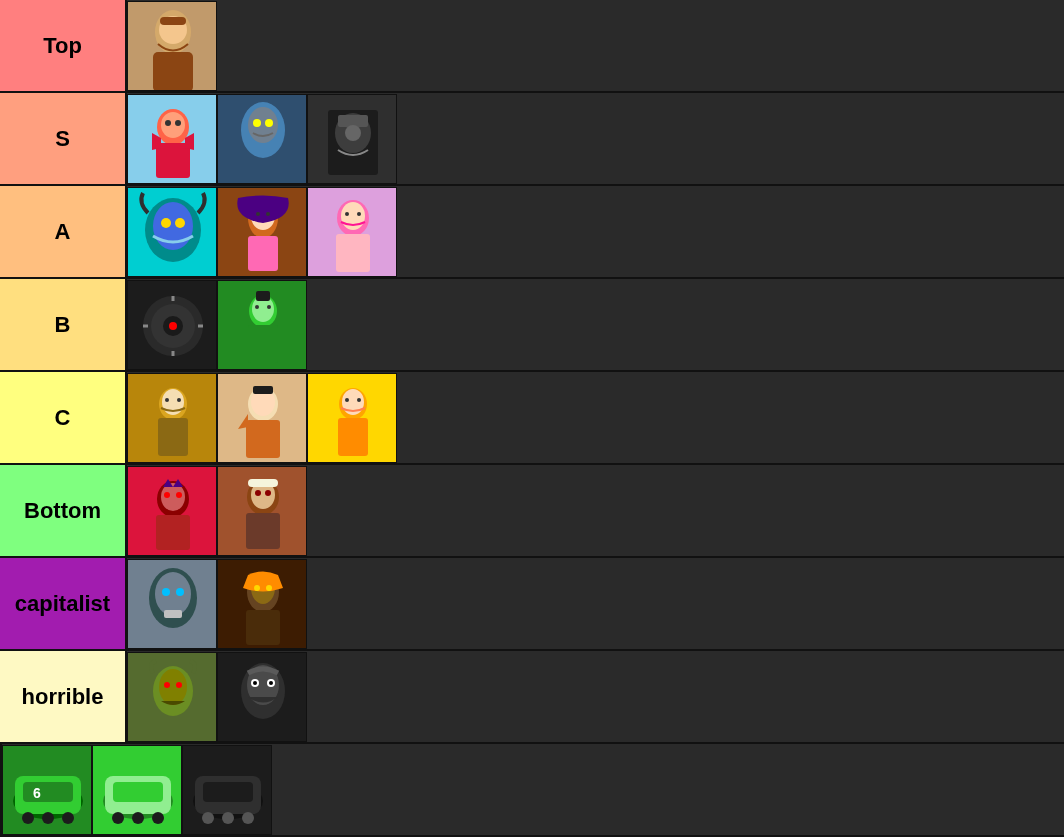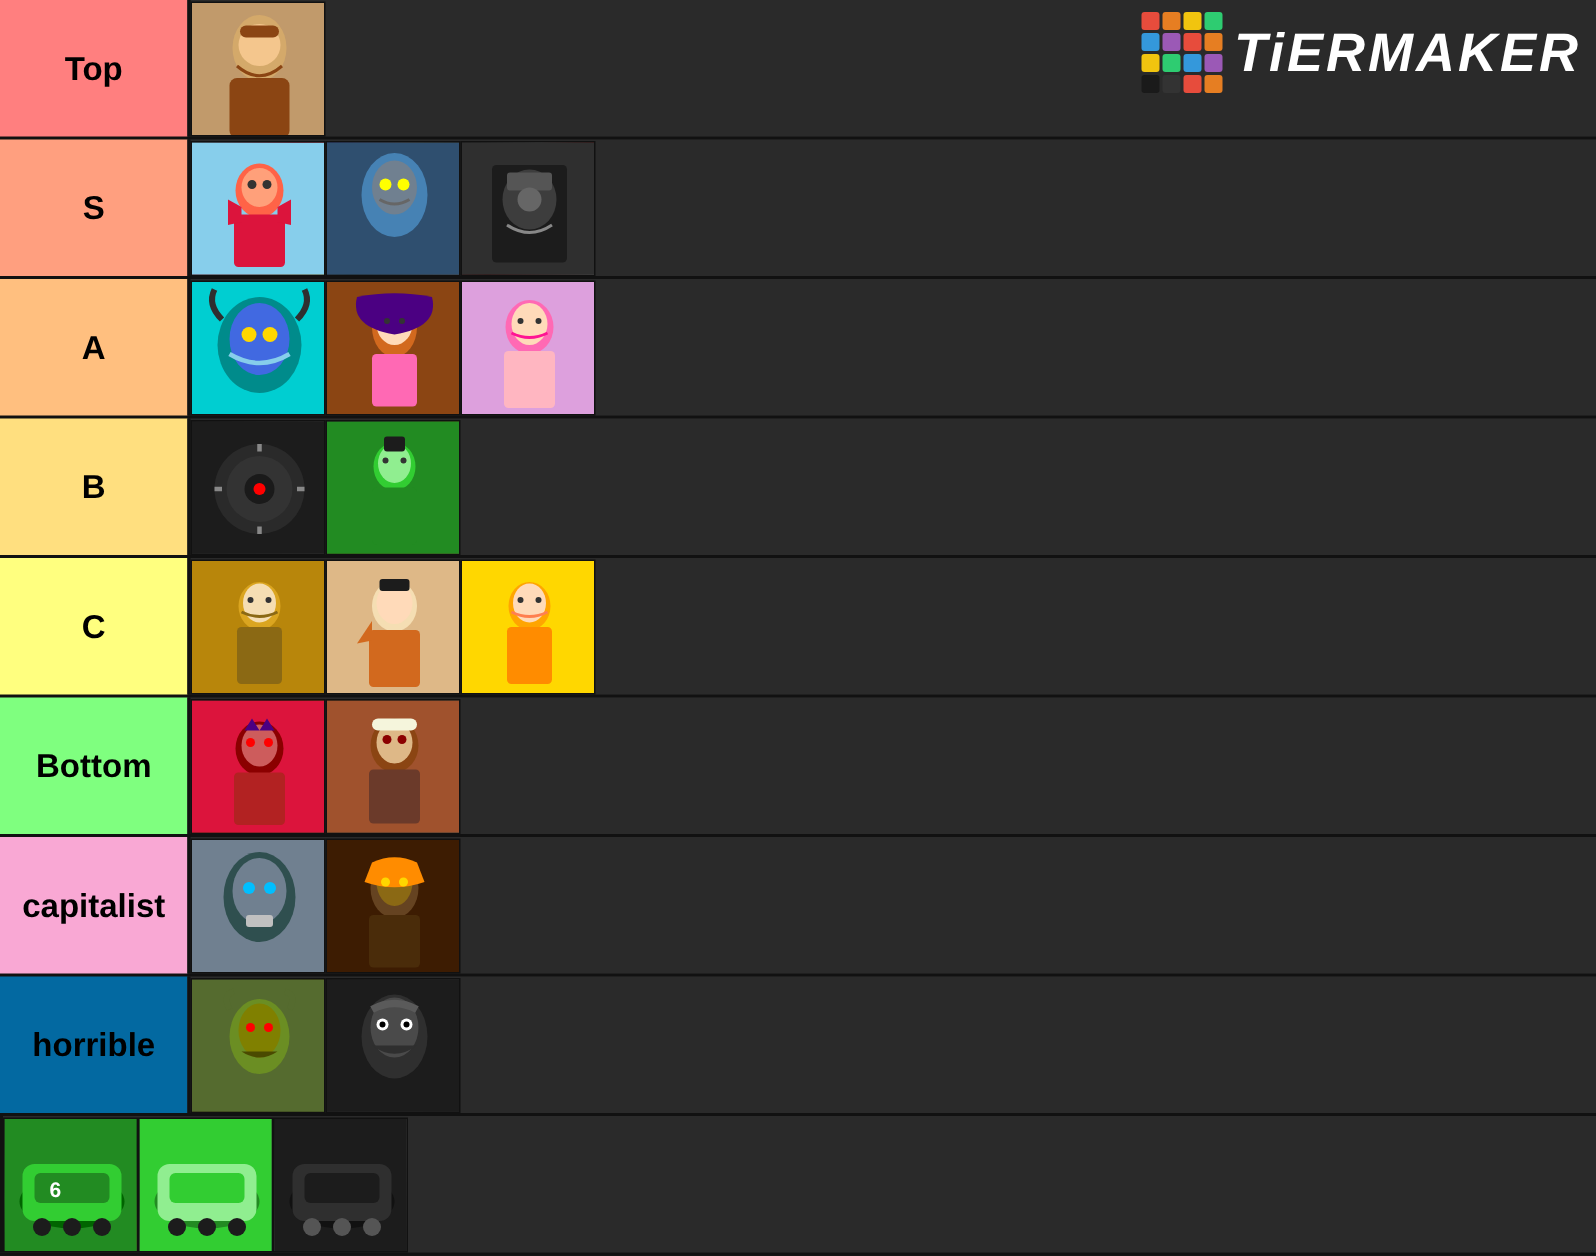--- a/index.html
+++ b/index.html
@@ -104,45 +104,20 @@
       align-items: center;
       gap: 8px;
       z-index: 10;
     }
   </style>
 </head>
 <body>
 
 <div class="page-wrapper">
 
-  <div class="logo-container">
-    <div class="logo-grid">
-
-      <div class="logo-cell" style="background:#e74c3c;"></div>
-      <div class="logo-cell" style="background:#e67e22;"></div>
-      <div class="logo-cell" style="background:#f1c40f;"></div>
-      <div class="logo-cell" style="background:#2ecc71;"></div>
-
-      <div class="logo-cell" style="background:#3498db;"></div>
-      <div class="logo-cell" style="background:#9b59b6;"></div>
-      <div class="logo-cell" style="background:#e74c3c;"></div>
-      <div class="logo-cell" style="background:#e67e22;"></div>
-
-      <div class="logo-cell" style="background:#f1c40f;"></div>
-      <div class="logo-cell" style="background:#2ecc71;"></div>
-      <div class="logo-cell" style="background:#3498db;"></div>
-      <div class="logo-cell" style="background:#9b59b6;"></div>
-
-      <div class="logo-cell" style="background:#1a1a1a;"></div>
-      <div class="logo-cell" style="background:#333;"></div>
-      <div class="logo-cell" style="background:#e74c3c;"></div>
-      <div class="logo-cell" style="background:#e67e22;"></div>
-    </div>
-    <div class="logo-text">TiERMAKER</div>
-  </div>
 
   <div id="tier-table">
       <div class="tier-row">
         <div class="tier-label tier-top" style="background-color: rgb(255, 127, 127);">Top</div>
         <div class="tier-content">
           <div class="tier-item char-top1" title="Top tier character 1"><svg width="90" height="90" viewBox="0 0 90 90">
               <rect width="90" height="90" fill="#C19A6B"></rect>
               <ellipse cx="45" cy="30" rx="18" ry="22" fill="#D4A96A"></ellipse>
               <rect x="25" y="50" width="40" height="40" rx="5" fill="#8B4513"></rect>
               <ellipse cx="45" cy="28" rx="14" ry="14" fill="#F4C68D"></ellipse>
@@ -289,21 +264,21 @@
               <ellipse cx="45" cy="30" rx="16" ry="18" fill="#8B4513"></ellipse>
               <rect x="28" y="46" width="34" height="36" rx="3" fill="#6B3A2A"></rect>
               <ellipse cx="45" cy="28" rx="12" ry="14" fill="#DEB887"></ellipse>
               <rect x="30" y="12" width="30" height="8" rx="4" fill="#F5F5DC"></rect>
               <circle cx="40" cy="26" r="3" fill="#8B0000"></circle>
               <circle cx="50" cy="26" r="3" fill="#8B0000"></circle>
             </svg></div>
         </div>
       </div>
       <div class="tier-row">
-        <div class="tier-label tier-capitalist" style="background-color: #f9a8d4;">capitalist</div>
+        <div class="tier-label tier-capitalist" style="background-color: #a21caf;">capitalist</div>
         <div class="tier-content">
           <div class="tier-item char-cap1" title="Capitalist tier character 1"><svg width="90" height="90" viewBox="0 0 90 90">
               <rect width="90" height="90" fill="#708090"></rect>
               <ellipse cx="45" cy="38" rx="24" ry="30" fill="#2F4F4F"></ellipse>
               <ellipse cx="45" cy="34" rx="18" ry="22" fill="#708090"></ellipse>
               <circle cx="38" cy="32" r="4" fill="#00BFFF"></circle>
               <circle cx="52" cy="32" r="4" fill="#00BFFF"></circle>
               <rect x="36" y="50" width="18" height="8" rx="2" fill="#C0C0C0"></rect>
             </svg></div>
           <div class="tier-item char-cap2" title="Capitalist tier character 2"><svg width="90" height="90" viewBox="0 0 90 90">
@@ -311,21 +286,21 @@
               <ellipse cx="45" cy="32" rx="16" ry="20" fill="#654321"></ellipse>
               <rect x="28" y="50" width="34" height="35" rx="3" fill="#4A2C0A"></rect>
               <ellipse cx="45" cy="28" rx="12" ry="16" fill="#8B6914"></ellipse>
               <path d="M30 15 Q45 8 60 15 L65 28 Q45 35 25 28 Z" fill="#FF8C00"></path>
               <circle cx="39" cy="28" r="3" fill="#FFD700"></circle>
               <circle cx="51" cy="28" r="3" fill="#FFD700"></circle>
             </svg></div>
         </div>
       </div>
       <div class="tier-row">
-        <div class="tier-label tier-horrible" style="background-color: #0369a1;">horrible</div>
+        <div class="tier-label tier-horrible" style="background-color: #fef9c3;">horrible</div>
         <div class="tier-content">
           <div class="tier-item char-hor1" title="Horrible tier character 1"><svg width="90" height="90" viewBox="0 0 90 90">
               <rect width="90" height="90" fill="#556B2F"></rect>
               <ellipse cx="45" cy="38" rx="20" ry="25" fill="#6B8E23"></ellipse>
               <ellipse cx="45" cy="34" rx="14" ry="18" fill="#808000"></ellipse>
               <circle cx="39" cy="32" r="3" fill="#FF0000"></circle>
               <circle cx="51" cy="32" r="3" fill="#FF0000"></circle>
               <path d="M25 20 Q20 10 28 8" stroke="#556B2F" stroke-width="4" fill="none"></path>
               <path d="M65 20 Q70 10 62 8" stroke="#556B2F" stroke-width="4" fill="none"></path>
               <path d="M33 48 Q45 56 57 48" fill="#4A4A00" stroke="none"></path>

